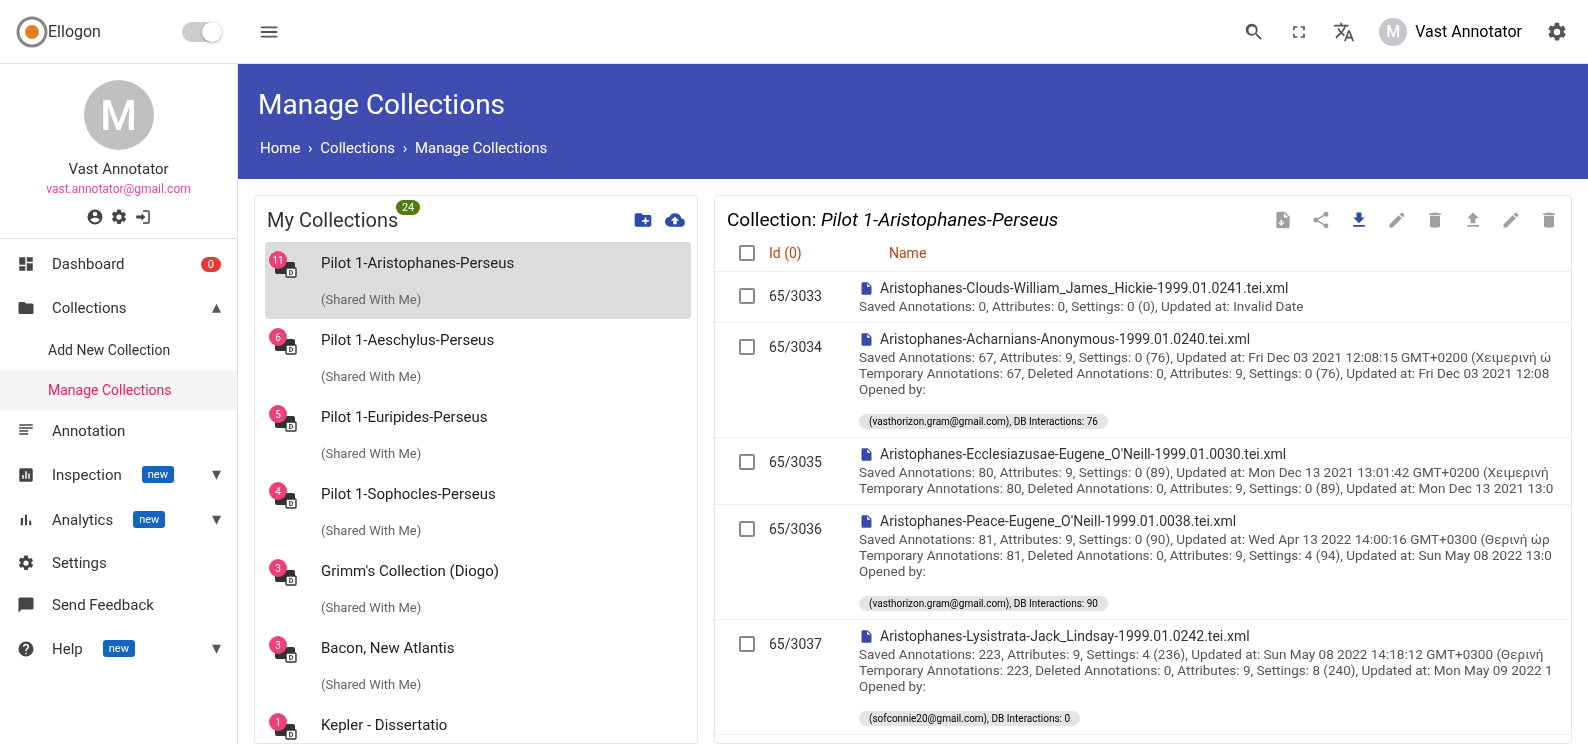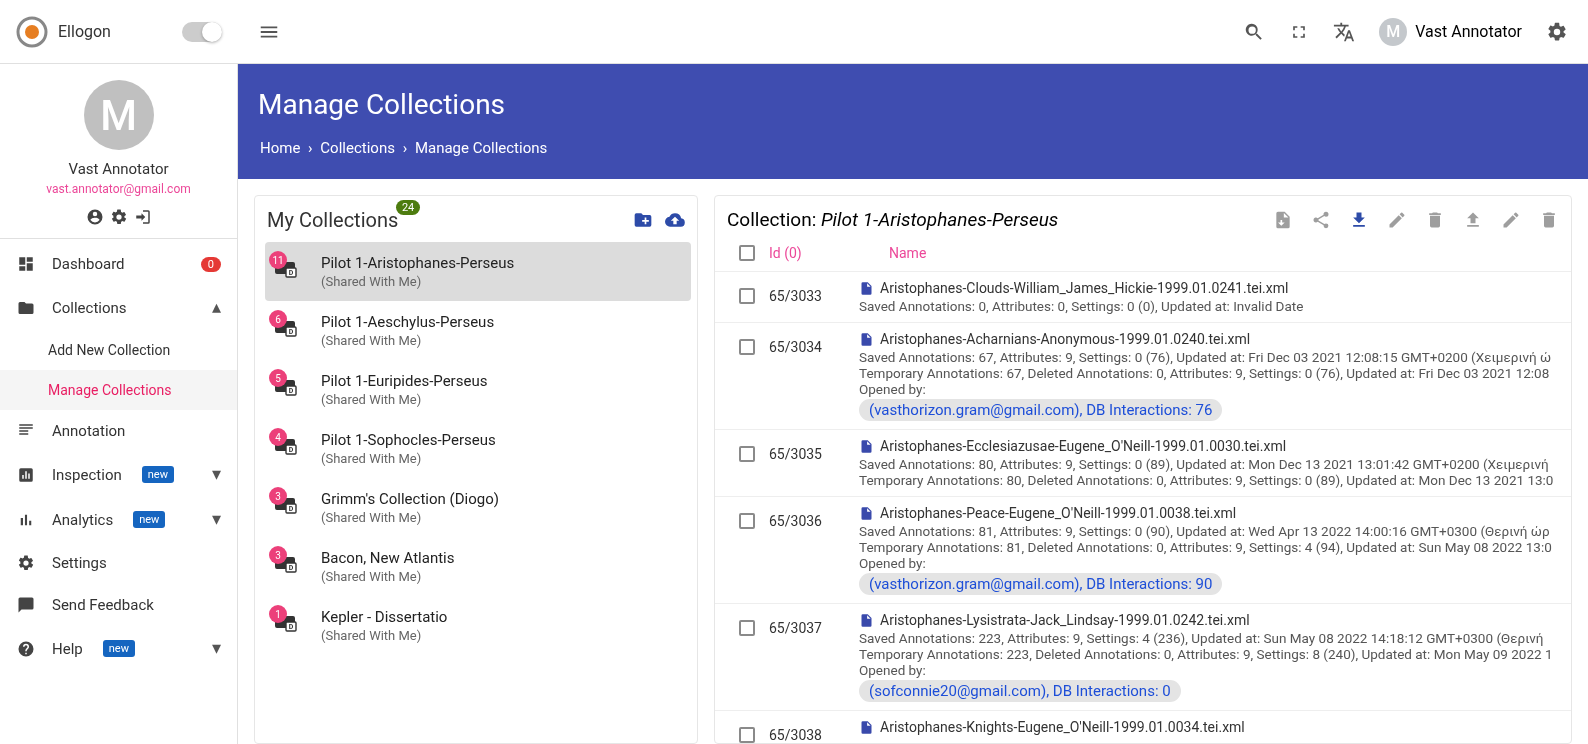--- a/index.html
+++ b/index.html
@@ -1,21 +1,21 @@
 <!DOCTYPE html>
 <html><head>
 <meta charset="utf-8">
 <style>
 * { box-sizing: border-box; margin: 0; padding: 0; }
 body { font-family: Roboto, "Segoe UI", Arial, sans-serif; background: #fff; width: 1588px; height: 744px; overflow: hidden; position: relative; }
 
 
 .topbar { height: 64px; display: flex; align-items: center; border-bottom: 1px solid #e0e0e0; }
 .topbar-left { width: 238px; display: flex; align-items: center; padding: 0 16px; justify-content: space-between; }
-.logo-wrap { display: flex; align-items: center; gap: 10px; }
+.logo-wrap { display: flex; align-items: center; }
 .logo { width: 32px; height: 32px; }
 .brand { font-size: 16px; color: #333; }
 .toggle { width: 40px; height: 20px; background: #ccc; border-radius: 10px; position: relative; }
 .toggle::after { content:""; position:absolute; right:0; top:0; width:20px; height:20px; background:#fff; border-radius:50%; box-shadow:0 1px 3px rgba(0,0,0,.3); }
 .topbar-right { flex:1; display:flex; align-items:center; padding: 0 20px; }
 .menu-btn { font-size:22px; color:#555; }
 .spacer { flex:1; }
 .top-icons { display:flex; align-items:center; gap: 24px; }
 .top-icon { font-size:22px; color:#555; }
 .user-chip { display:flex; align-items:center; gap:8px; }
@@ -58,39 +58,39 @@
 .blue { color:#2d4ba8; }
 .grey { color:#9e9e9e; }
 
 .coll-list { overflow-y:scroll; flex:1; padding:6px 6px 6px 10px; }
 .coll-list::-webkit-scrollbar{width:14px;} .coll-list::-webkit-scrollbar-thumb{background:#ccc;border-radius:3px;} .coll-list::-webkit-scrollbar-track{background:#f1f1f1;}
 .coll-item { display:flex; gap:14px; align-items:flex-start; padding:12px 8px; border-radius:4px; }
 .coll-item.selected { background:#dcdcdc; }
 .coll-icon-wrap { position:relative; width:34px; padding-top:2px; }
 .pink-dot { position:absolute; top:-3px; left:-4px; width:18px;height:18px;border-radius:50%;background:#ec407a;color:#fff;font-size:10px;display:flex;align-items:center;justify-content:center; }
 .coll-name { font-size:15px; color:#222; }
-.coll-sub { font-size:13px; color:#666; margin-top:2px; }
+.coll-sub { font-size:13px; color:#666; margin-top:20px; }
 
 .right-title { font-size:19px; }
 .right-title .it { font-style:italic; }
 .right-actions { display:flex; gap:18px; }
 .right-actions .head-icon{ font-size:20px; }
 
-.table-head { display:flex; align-items:center; padding:10px 16px 10px 24px; color:#ec4899; font-size:14px; border-bottom:1px solid #eee; }
+.table-head { display:flex; align-items:center; padding:10px 16px 10px 24px; color:#c2410c; font-size:14px; border-bottom:1px solid #eee; }
 .chk { width:16px;height:16px;border:2px solid #8a8a8a;border-radius:2px;display:inline-block;margin-right:14px; }
 .col-id { width:120px; }
 
 .doc-list { flex:1; overflow:hidden; }
 .doc-row { display:flex; align-items:flex-start; padding:8px 16px 8px 24px; border-bottom:1px solid #eee; font-size:14px; color:#333; }
 .doc-id { width:120px; display:flex; align-items:center; padding-top: 8px;}
 .doc-body { flex:1; min-width:0; }
 .doc-title { display:flex; align-items:center; gap:6px; margin-bottom:2px; white-space:nowrap; overflow:hidden; text-overflow:ellipsis;}
 .file-icon { color:#3949ab; font-size:15px; }
 .doc-line { color:#555; font-size:13.5px; white-space:nowrap; overflow:hidden; text-overflow:ellipsis; }
-.chip { background:#e4e4e4; padding:2px 10px; border-radius:12px; display:inline-block; color:#1d4ed8; font-size:15px; margin-top:2px;}
+.chip { background:#e4e4e4; padding:2px 10px; border-radius:12px; display:inline-block; color:#000000; font-size:10px; margin-top:17px;}
 
 svg { display:block; }
 .icon-btn { cursor:pointer; }
 </style>
 </head>
 <body>
 
 <div class="topbar">
   <div class="topbar-left">
     <div class="logo-wrap">

